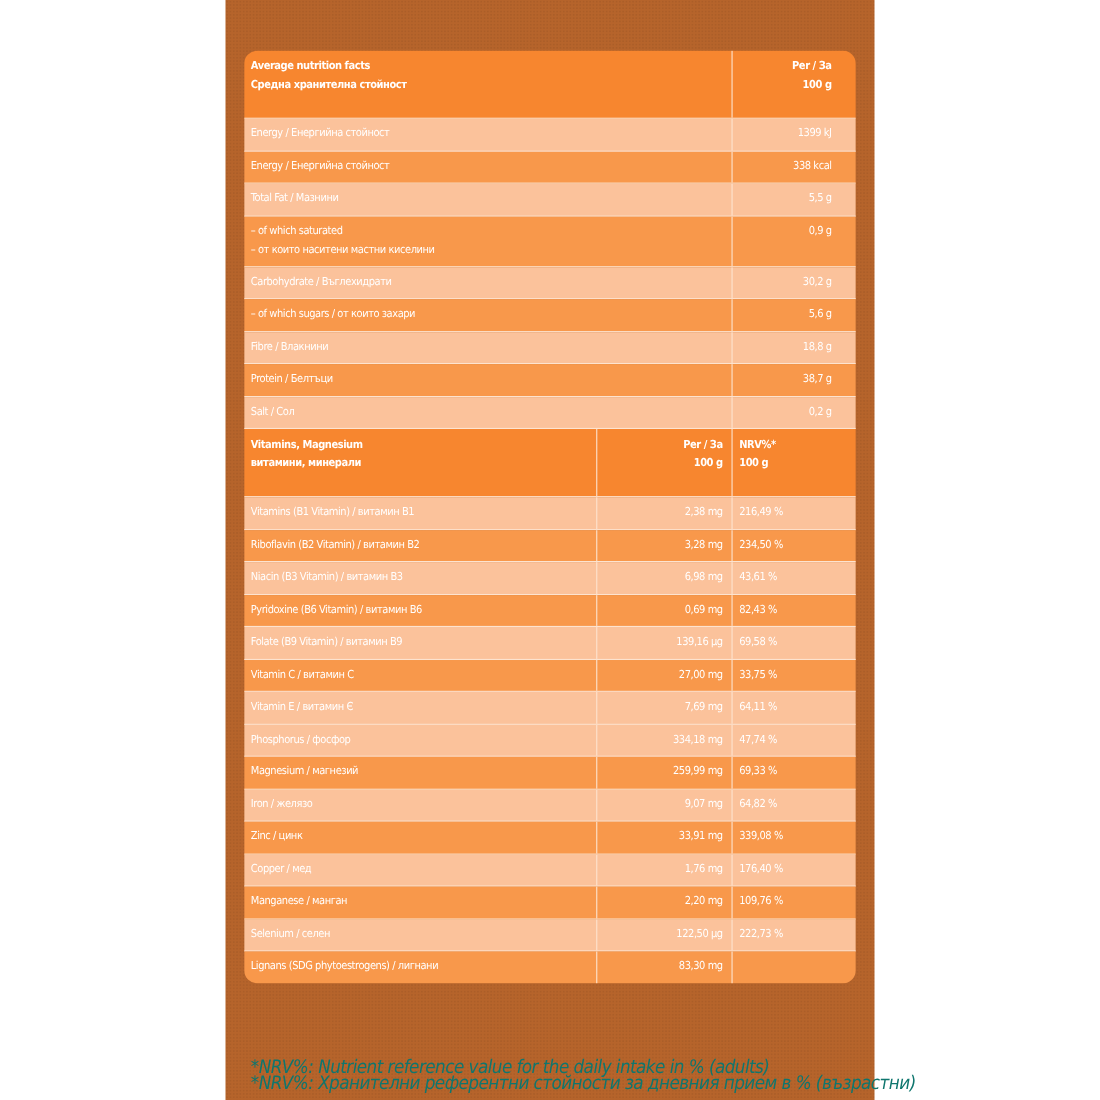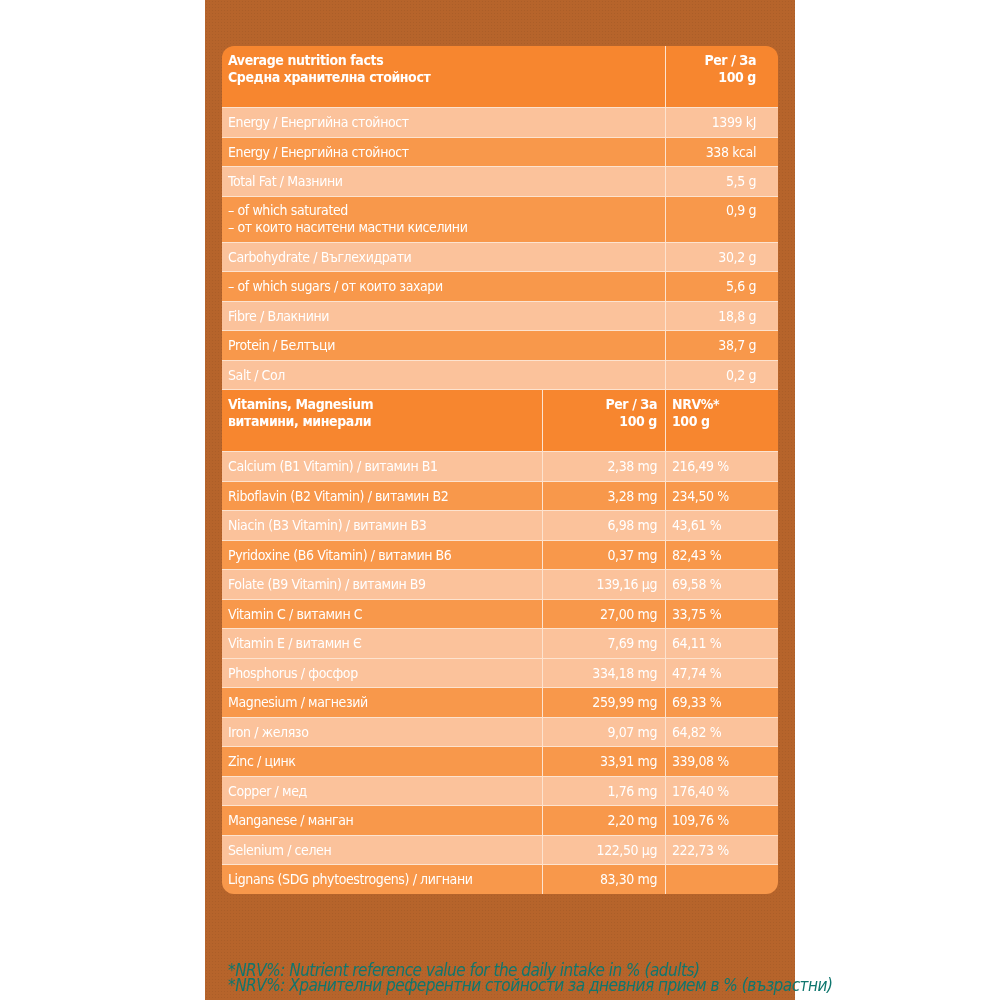--- a/index.html
+++ b/index.html
@@ -4,21 +4,21 @@
 <style>
   html, body { margin:0; padding:0; background:#ffffff; }
   body { width:1000px; height:1000px; position:relative; overflow:hidden;
          font-family:"DejaVu Sans Condensed","DejaVu Sans","Liberation Sans",sans-serif; }
   .panel { position:absolute; left:205px; top:0; width:590px; height:1000px;
            background:#b6642b;
            background-image: radial-gradient(rgba(0,0,0,0.06) 1px, transparent 1px);
            background-size:3px 3px; }
   .table { position:absolute; left:222px; top:46px; width:556px;
            border-radius:12px; overflow:hidden; }
-  .row { display:flex; border-bottom:1.5px solid #fde3cf; color:#fff; font-size:14px; letter-spacing:-0.4px; }
+  .row { display:flex; border-bottom:1.5px solid #fde3cf; color:#fff; font-size:10px; letter-spacing:-0.4px; }
   .row:last-child { border-bottom:none; }
   .c1 { flex:1; padding:3px 6px; box-sizing:border-box; }
   .c2 { width:123px; padding:3px 8px; text-align:right; border-left:1.5px solid #fde3cf; box-sizing:border-box; }
   .c3 { width:113px; padding:3px 22px 3px 6px; text-align:left; border-left:1.5px solid #fde3cf; box-sizing:border-box; }
   .cval { width:113px; padding:3px 22px 3px 6px; text-align:right; border-left:1.5px solid #fde3cf; box-sizing:border-box; }
   .hdr { background:#f7862f; font-weight:bold; height:61px; }
   .hdr .c1, .hdr .c2, .hdr .c3, .hdr .cval { padding-top:6px; line-height:17px; }
   .dark { background:#f8984b; }
   .light { background:#fbc29b; }
   .r30 { height:28.5px; line-height:22px; }
@@ -94,37 +94,37 @@
       <div>Per / За</div>
       <div>100 g</div>
     </div>
     <div class="c3">
       <div>NRV%*</div>
       <div>100 g</div>
     </div>
   </div>
 
   <div class="row light r30">
-    <div class="c1">Calcium (B1 Vitamin) / витамин B1</div>
+    <div class="c1">Vitamins (B1 Vitamin) / витамин B1</div>
     <div class="c2">2,38 mg</div>
     <div class="c3">216,49 %</div>
   </div>
   <div class="row dark r30">
     <div class="c1">Riboflavin (B2 Vitamin) / витамин B2</div>
     <div class="c2">3,28 mg</div>
     <div class="c3">234,50 %</div>
   </div>
   <div class="row light r30">
     <div class="c1">Niacin (B3 Vitamin) / витамин B3</div>
     <div class="c2">6,98 mg</div>
     <div class="c3">43,61 %</div>
   </div>
   <div class="row dark r30">
     <div class="c1">Pyridoxine (B6 Vitamin) / витамин B6</div>
-    <div class="c2">0,37 mg</div>
+    <div class="c2">0,69 mg</div>
     <div class="c3">82,43 %</div>
   </div>
   <div class="row light r30">
     <div class="c1">Folate (B9 Vitamin) / витамин B9</div>
     <div class="c2">139,16 µg</div>
     <div class="c3">69,58 %</div>
   </div>
   <div class="row dark r30">
     <div class="c1">Vitamin C / витамин C</div>
     <div class="c2">27,00 mg</div>

